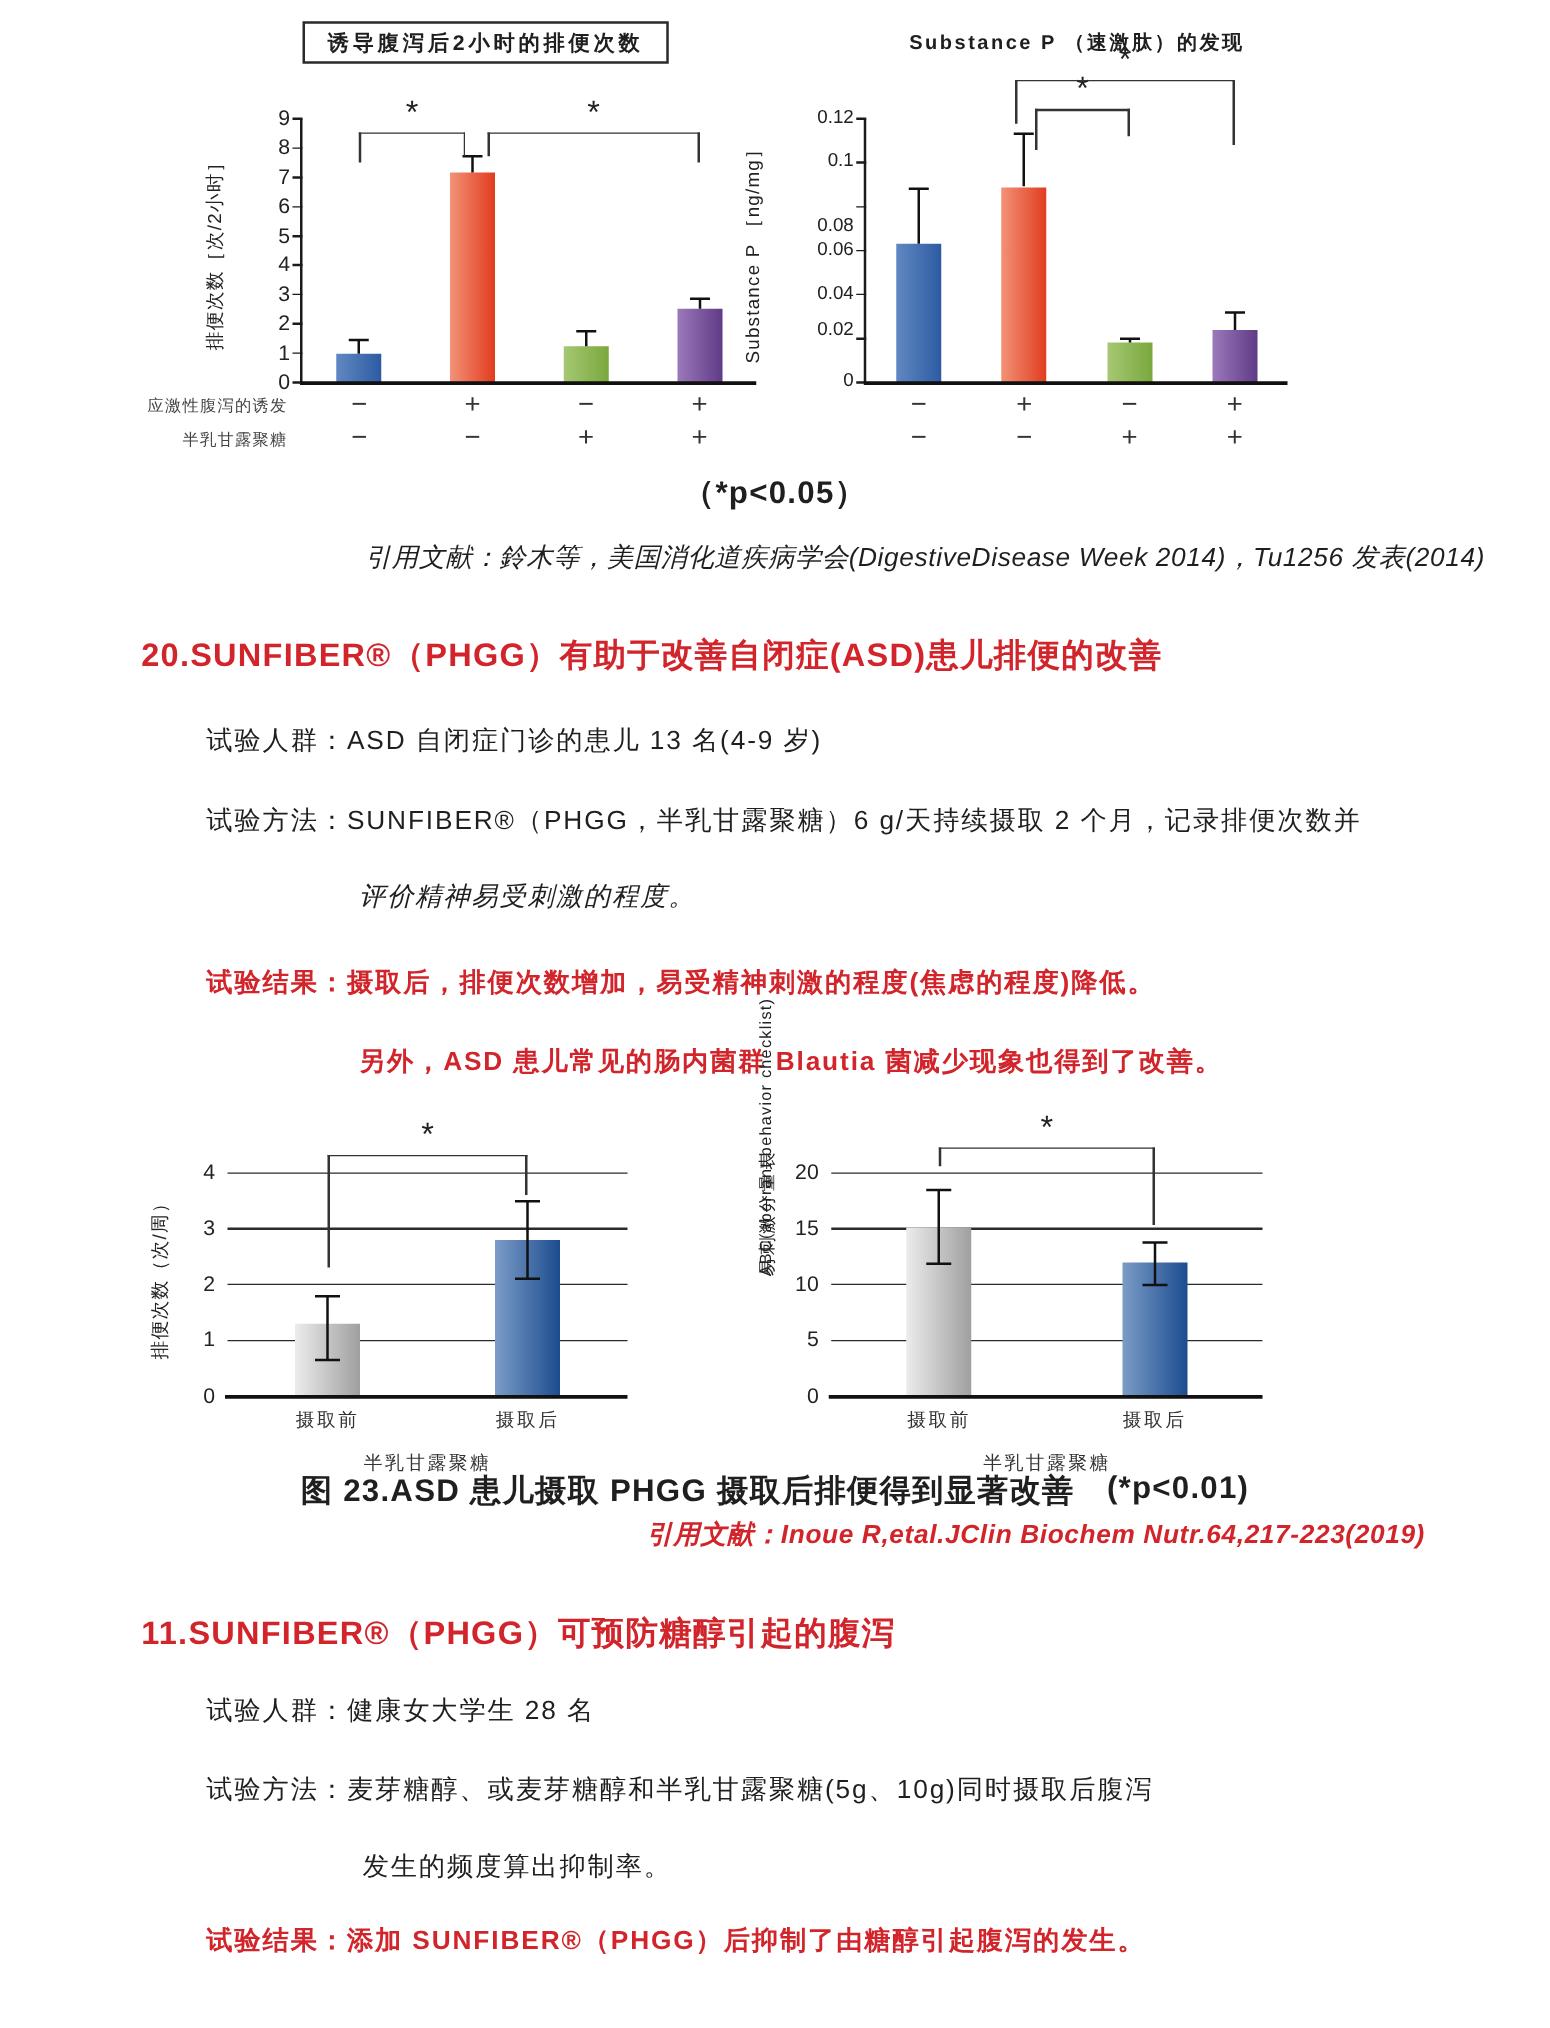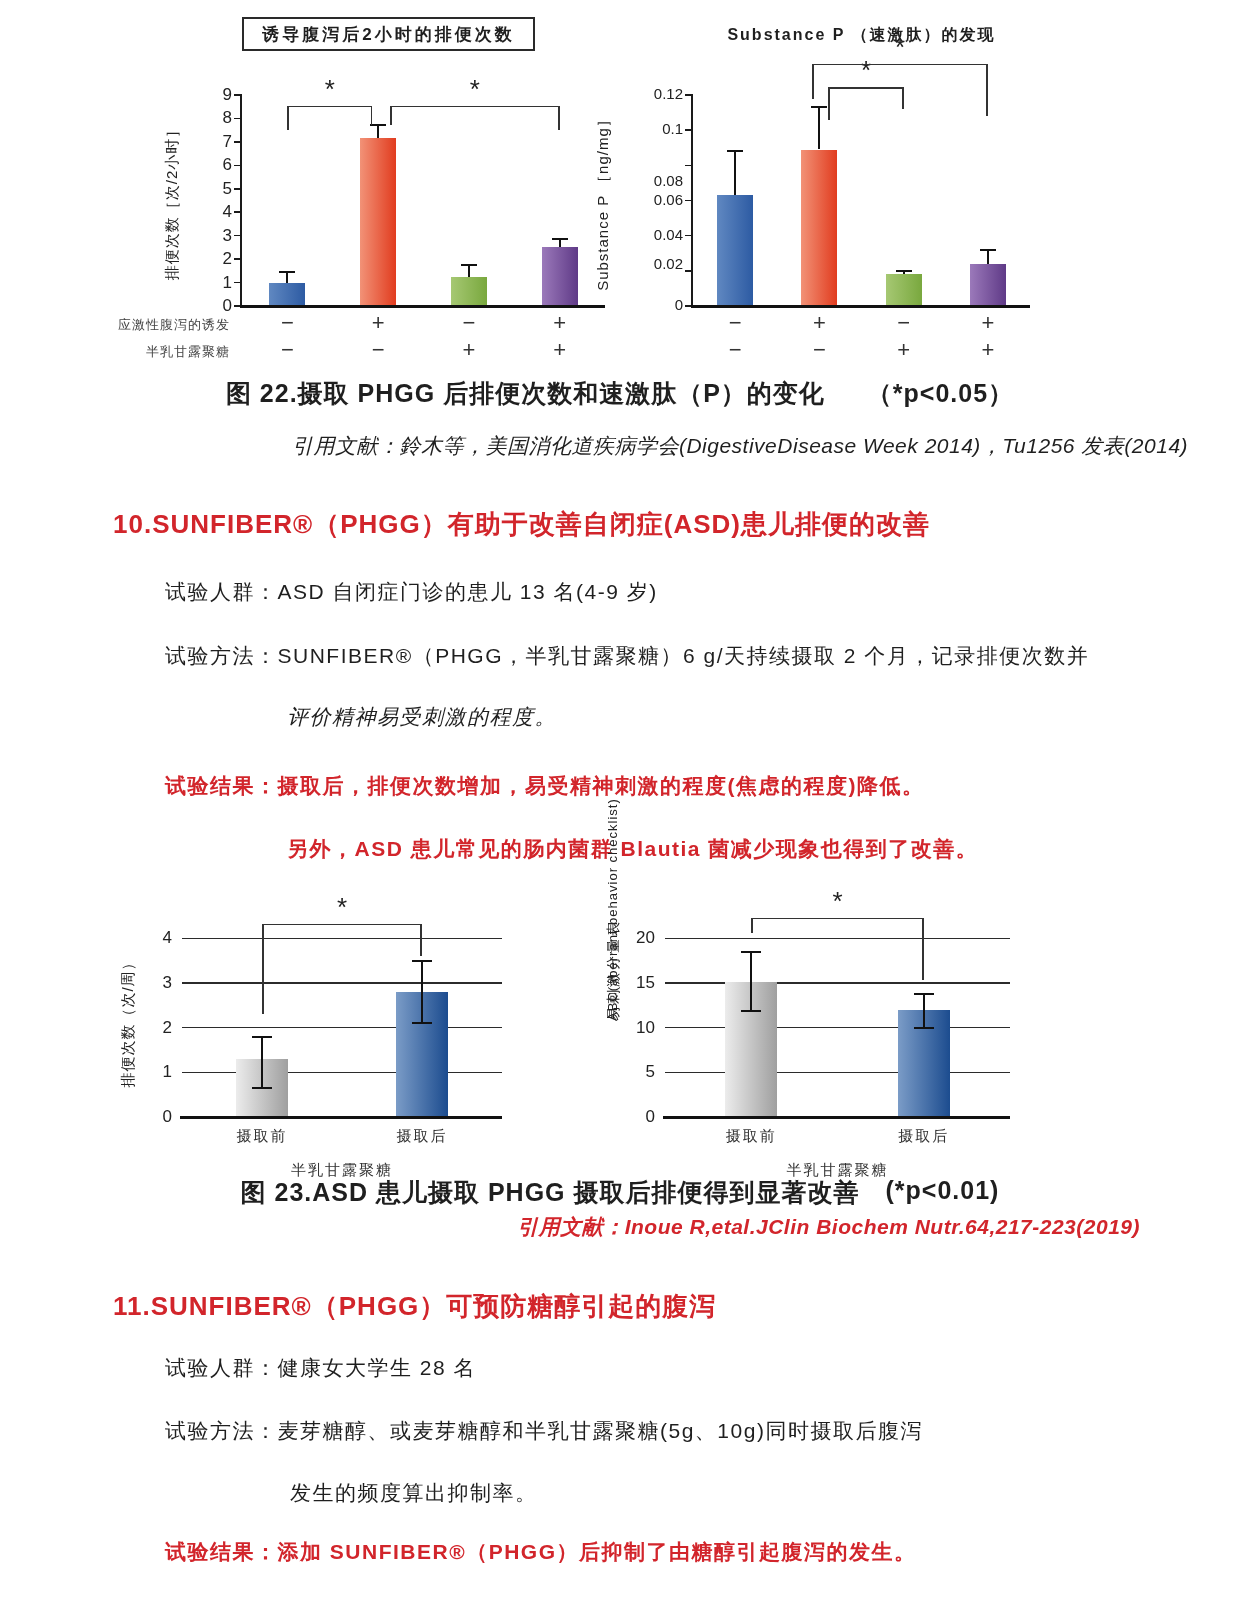--- a/index.html
+++ b/index.html
@@ -26,26 +26,25 @@
   .c-rowlabel{text-align:right;font-size:13px;color:#444;letter-spacing:1px;white-space:nowrap;}
   .c-cat{text-align:center;font-size:15px;color:#333;letter-spacing:2px;}
   .c-star{text-align:center;font-size:26px;color:#222;}
 </style>
 </head>
 <body>
 
 <div class="page" id="page">
 
   <div class="abs caption-row" style="top:377px;">
-    <span>图 22.摄取 PHGG 后排便次数和速激肽（P）的变化</span>
     <span>（*p&lt;0.05）</span>
   </div>
   <div class="abs citation" style="top:432px;padding-left:120px;">引用文献：鈴木等，美国消化道疾病学会(DigestiveDisease Week 2014)，Tu1256 发表(2014)</div>
 
-  <div class="abs heading red" style="top:507px;left:113px;">10.SUNFIBER®（PHGG）有助于改善自闭症(ASD)患儿排便的改善</div>
+  <div class="abs heading red" style="top:507px;left:113px;">20.SUNFIBER®（PHGG）有助于改善自闭症(ASD)患儿排便的改善</div>
   <div class="abs body-text" style="top:578px;left:165px;">试验人群：ASD 自闭症门诊的患儿 13 名(4-9 岁)</div>
   <div class="abs body-text" style="top:642px;left:165px;">试验方法：SUNFIBER®（PHGG，半乳甘露聚糖）6 g/天持续摄取 2 个月，记录排便次数并</div>
   <div class="abs body-text" style="top:703px;left:287px;font-style:italic;">评价精神易受刺激的程度。</div>
   <div class="abs body-text red bold" style="top:772px;left:165px;">试验结果：摄取后，排便次数增加，易受精神刺激的程度(焦虑的程度)降低。</div>
   <div class="abs body-text red bold" style="top:835px;left:287px;">另外，ASD 患儿常见的肠内菌群 Blautia 菌减少现象也得到了改善。</div>
 
   <div class="abs caption-row" style="top:1176px;gap:26px;">
     <span>图 23.ASD 患儿摄取 PHGG 摄取后排便得到显著改善</span>
     <span>(*p&lt;0.01)</span>
   </div>

